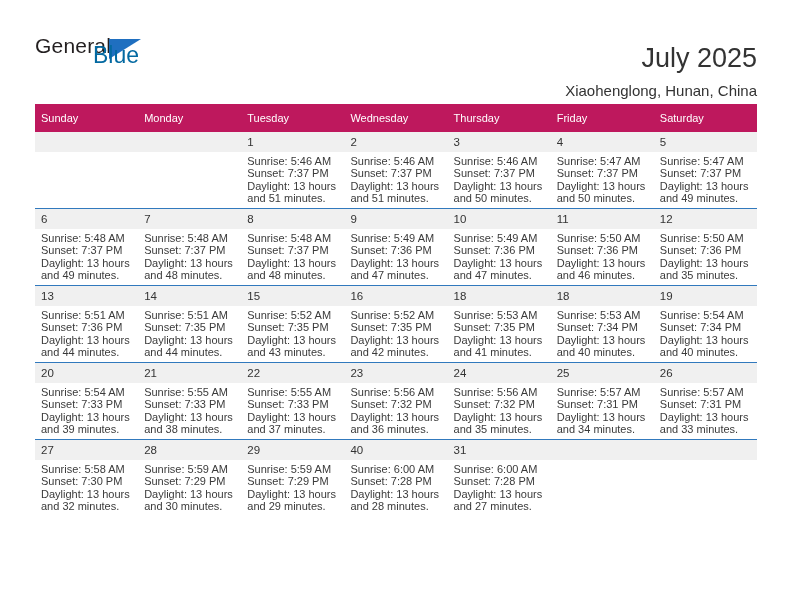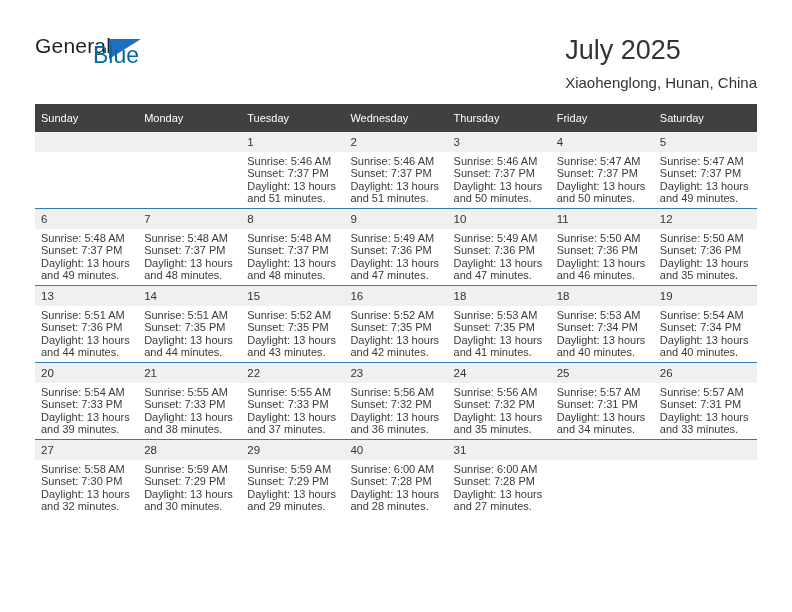--- a/index.html
+++ b/index.html
@@ -59,21 +59,22 @@
     left: 58px;
     top: 8px;
     font-size: 23px;
     color: #0369a1;
     font-family: "Liberation Sans", sans-serif;
   }
 
   .title-block {
     position: absolute;
     right: 0;
-    top: 4px;
+    top: 12px;
+    text-align: right;
     margin-left: 24px;
   }
   .month-title {
     font-size: 27px;
     color: #333333;
     font-weight: normal;
     line-height: 32px;
     white-space: nowrap;
   }
   .location-title {
@@ -90,21 +91,21 @@
     left: 35px;
     top: 104px;
     width: 722px;
   }
   .cal-table {
     width: 722px;
     border-collapse: collapse;
     table-layout: fixed;
   }
   .cal-table th {
-    background: #404040;
+    background: #be185d;
     color: #ffffff;
     font-size: 11px;
     font-weight: normal;
     text-align: left;
     padding: 5px 0 5px 6px;
     height: 18px;
     vertical-align: middle;
     border: none;
   }
   .cal-table td {

